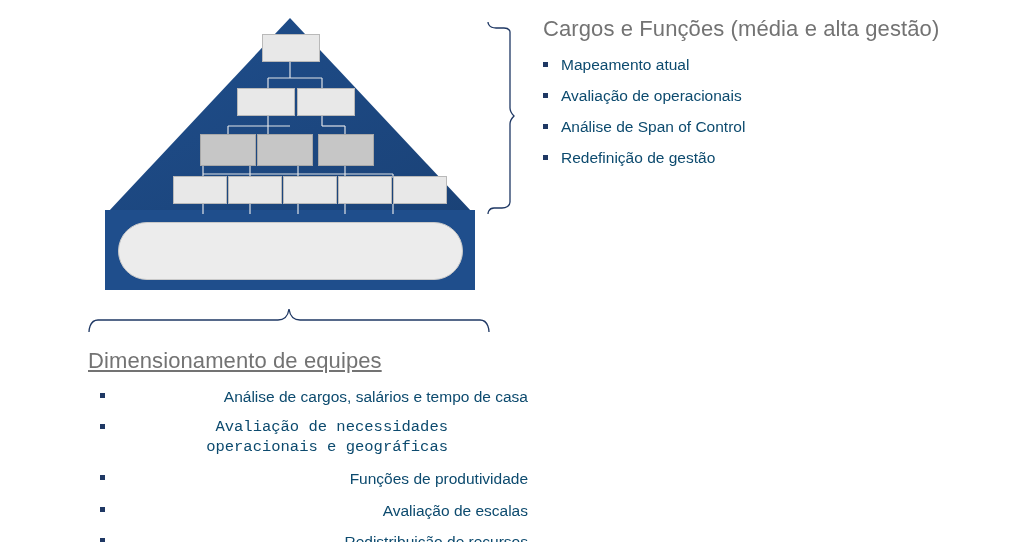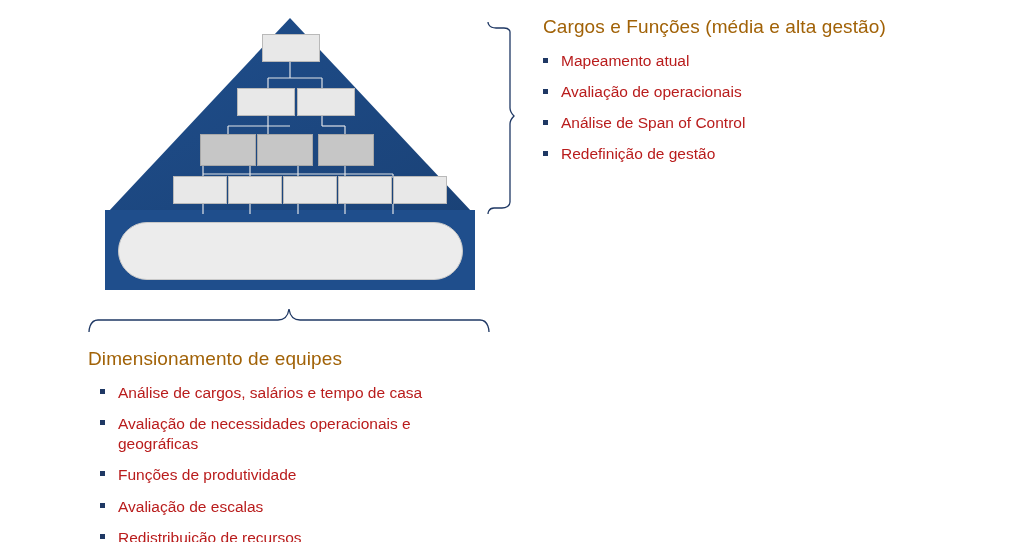--- a/index.html
+++ b/index.html
@@ -50,36 +50,36 @@
   }
 
   
   #right-callout {
     position: absolute;
     left: 488px;
     top: 16px;
     width: 520px;
   }
   .callout-title {
-    font-size: 19px;
-    color: #a16207;
+    font-size: 22px;
+    color: #737373;
     letter-spacing: 0.1px;
     margin: 0 0 14px 55px;
     white-space: nowrap;
   }
   .bullet-list {
     list-style: none;
     margin: 0;
     padding: 0 0 0 55px;
   }
   .bullet-list li {
     position: relative;
     font-size: 15.5px;
     line-height: 1.2;
-    color: #b91c1c;
+    color: #0c4a6e;
     padding-left: 18px;
     margin-bottom: 12.5px;
   }
   .bullet-list li::before {
     content: "";
     position: absolute;
     left: 0;
     top: 6px;
     width: 5px;
     height: 5px;
@@ -89,28 +89,30 @@
   
   #bottom-callout {
     position: absolute;
     left: 88px;
     top: 348px;
     width: 440px;
   }
   #bottom-callout .callout-title {
     margin-left: 0;
     margin-bottom: 13px;
+    text-decoration: underline;
   }
   #bottom-callout .bullet-list {
     padding-left: 8px;
   }
   #bottom-callout .bullet-list li {
     padding-left: 22px;
     margin-bottom: 12px;
     line-height: 1.25;
+    text-align: right;
   }
   #bottom-callout .bullet-list li::before {
     left: 4px;
   }
 
   .brace-svg {
     position: absolute;
   }
 </style>
 </head>
@@ -198,18 +200,18 @@
     <li>Avaliação de operacionais</li>
     <li>Análise de Span of Control</li>
     <li>Redefinição de gestão</li>
   </ul>
 </div>
 
 <div id="bottom-callout">
   <div class="callout-title">Dimensionamento de equipes</div>
   <ul class="bullet-list">
     <li>Análise de cargos, salários e tempo de casa</li>
-    <li style="max-width:330px;">Avaliação de necessidades operacionais e geográficas</li>
+    <li style="max-width:330px;font-family:Liberation Mono, monospace;">Avaliação de necessidades operacionais e geográficas</li>
     <li>Funções de produtividade</li>
     <li>Avaliação de escalas</li>
     <li>Redistribuição de recursos</li>
   </ul>
 </div>
 
 </body></html>

